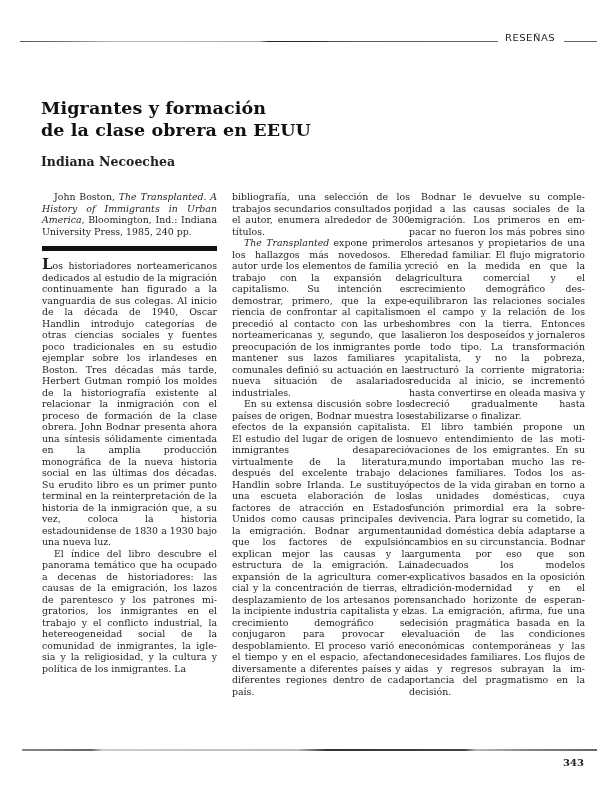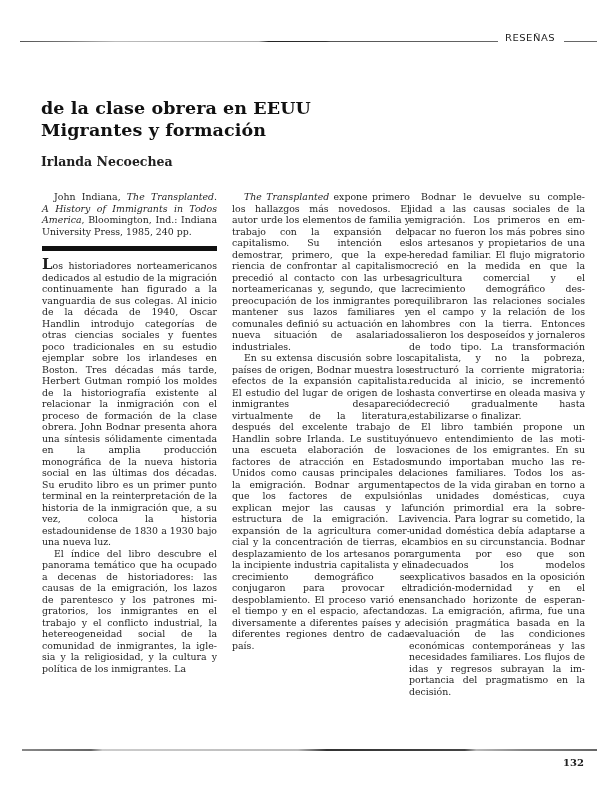--- a/index.html
+++ b/index.html
@@ -114,37 +114,38 @@
   }
 </style>
 </head>
 <body>
 
 <div class="top-rule"></div>
 <div class="section-label">RESEÑAS</div>
 <div class="top-rule-right"></div>
 
 <div class="title">
+  <div>Migrantes y formación</div>
   <div>de la clase obrera en EEUU</div>
-  <div>Migrantes y formación</div>
 </div>
 
-<div class="author">Irlanda Necoechea</div>
+<div class="author">Indiana Necoechea</div>
 
 <div class="col col1">
-  <p class="ref"><span>John Indiana, </span><em>The Transplanted. A History of Immigrants in Todos America</em><span>, Bloomington, Ind.: Indiana University Press, 1985, 240 pp.</span></p>
+  <p class="ref"><span>John Boston, </span><em>The Transplanted. A History of Immigrants in Urban America</em><span>, Bloomington, Ind.: Indiana University Press, 1985, 240 pp.</span></p>
   <div class="divider"></div>
   <p class="noindent"><span class="dropcap">L</span><span>os historiadores norteamerica­nos dedicados al estudio de la migración continuamente han fi­gurado a la vanguardia de sus co­legas. Al inicio de la década de 1940, Oscar Handlin introdujo categorías de otras ciencias socia­les y fuentes poco tradicionales en su estudio ejemplar sobre los irlandeses en Boston. Tres décadas más tarde, Herbert Gutman rom­pió los moldes de la historiografía existente al relacionar la inmigra­ción con el proceso de formación de la clase obrera. John Bodnar presenta ahora una síntesis sólida­mente cimentada en la amplia producción monográfica de la nueva historia social en las últi­mas dos décadas. Su erudito libro es un primer punto terminal en la reinterpretación de la historia de la inmigración que, a su vez, coloca la historia estadounidense de 1830 a 1930 bajo una nueva luz.</span></p>
   <p>El índice del libro descubre el panorama temático que ha ocupa­do a decenas de historiadores: las causas de la emigración, los lazos de parentesco y los patrones mi­gratorios, los inmigrantes en el trabajo y el conflicto industrial, la hetereogeneidad social de la comunidad de inmigrantes, la igle­sia y la religiosidad, y la cultura y política de los inmigrantes. La</p>
 </div>
 
 <div class="col col2">
+  <p class="noindent">bibliografía, una selección de los trabajos secundarios consultados por el autor, enumera alrededor de 300 títulos.</p>
   <p><em>The Transplanted</em><span> expone pri­mero los hallazgos más novedosos. El autor urde los elementos de familia y trabajo con la expansión del capitalismo. Su intención es demostrar, primero, que la expe­riencia de confrontar al capitalis­mo precedió al contacto con las urbes norteamericanas y, segun­do, que la preocupación de los inmigrantes por mantener sus la­zos familiares y comunales definió su actuación en la nueva situación de asalariados industriales.</span></p>
   <p>En su extensa discusión sobre los países de origen, Bodnar mues­tra los efectos de la expansión ca­pitalista. El estudio del lugar de origen de los inmigrantes desapa­reció virtualmente de la literatura, después del excelente trabajo de Handlin sobre Irlanda. Le sustitu­yó una escueta elaboración de los factores de atracción en Estados Unidos como causas principales de la emigración. Bodnar argu­menta que los factores de expul­sión explican mejor las causas y la estructura de la emigración. La expansión de la agricultura comer­cial y la concentración de tierras, el desplazamiento de los artesa­nos por la incipiente industria capitalista y el crecimiento demo­gráfico se conjugaron para provo­car el despoblamiento. El proceso varió en el tiempo y en el espa­cio, afectando diversamente a diferentes países y a diferentes regiones dentro de cada país.</p>
 </div>
 
 <div class="col col3">
   <p>Bodnar le devuelve su comple­jidad a las causas sociales de la emigración. Los primeros en em­pacar no fueron los más pobres sino los artesanos y propietarios de una heredad familiar. El flujo migratorio creció en la medida en que la agricultura comercial y el crecimiento demográfico des­equilibraron las relaciones sociales en el campo y la relación de los hombres con la tierra. Entonces salieron los desposeídos y jorna­leros de todo tipo. La transforma­ción capitalista, y no la pobreza, estructuró la corriente migratoria: reducida al inicio, se incrementó hasta convertirse en oleada masiva y decreció gradualmente hasta estabilizarse o finalizar.</p>
   <p>El libro también propone un nuevo entendimiento de las moti­vaciones de los emigrantes. En su mundo importaban mucho las re­laciones familiares. Todos los as­pectos de la vida giraban en torno a las unidades domésticas, cuya función primordial era la sobre­vivencia. Para lograr su cometido, la unidad doméstica debía adap­tarse a cambios en su circunstan­cia. Bodnar argumenta por eso que son inadecuados los modelos explicativos basados en la oposi­ción tradición-modernidad y en el ensanchado horizonte de esperan­zas. La emigración, afirma, fue una decisión pragmática basada en la evaluación de las condiciones económicas contemporáneas y las necesidades familiares. Los flujos de idas y regresos subrayan la im­portancia del pragmatismo en la decisión.</p>
 </div>
 
 <div class="bottom-rule"></div>
-<div class="page-number">132</div>
+<div class="page-number">343</div>
 
 </body></html>

